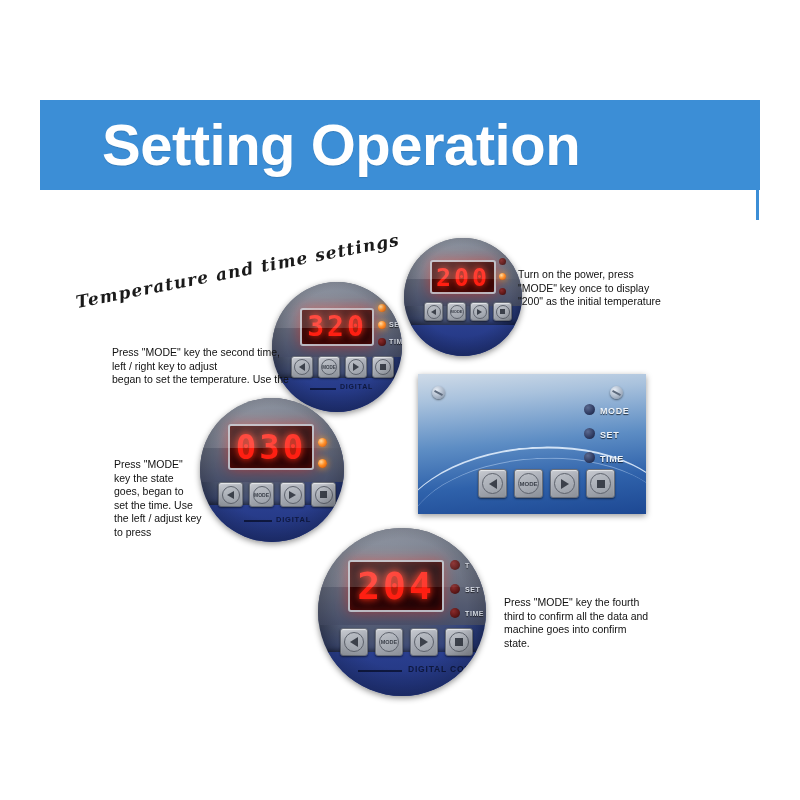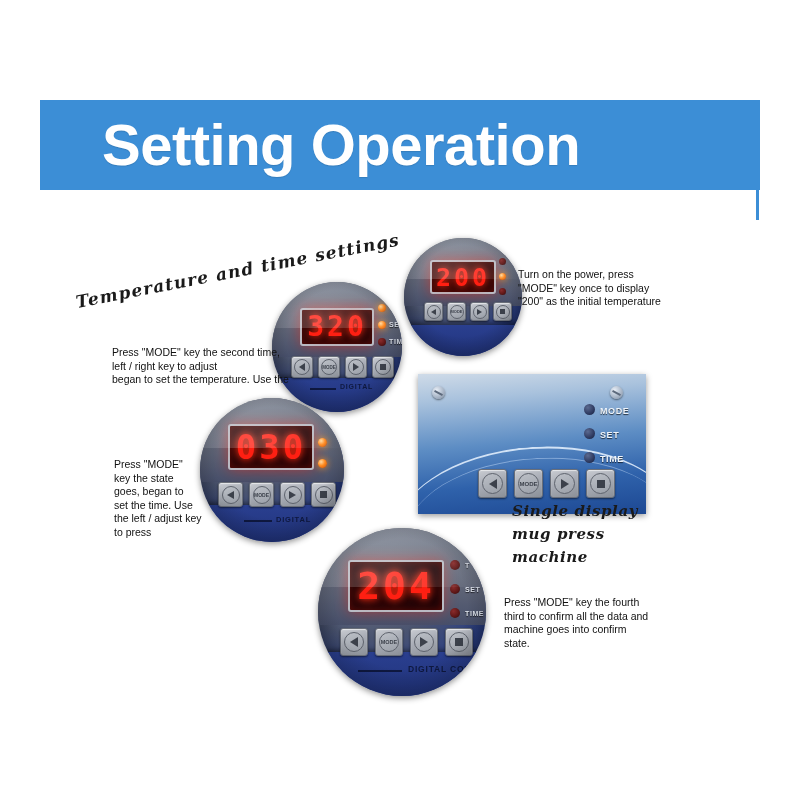--- a/index.html
+++ b/index.html
@@ -372,21 +372,20 @@
         </div>
       </div>
       <div class="kbtn" style="width:27px;height:27px;">
         <div class="ring" style="width:19px;height:19px;">
           <div class="gl-sq" style="width:8px;height:8px;"></div>
         </div>
       </div>
     </div>
   </div>
 
-  <div class="script" id="mug-caption">Single display mug press machine</div>
 
   <div class="disc" id="disc-204" style="left:318px;top:528px;width:168px;height:168px;">
     <div class="plate-top"></div>
     <div class="plate-bot"></div>
 
     <div class="seg-window" style="left:30px;top:32px;width:92px;height:48px;">
       <span class="seg-digits" style="font-size:38px;">204</span>
     </div>
 
     <div class="led dim" style="left:132px;top:32px;width:10px;height:10px;"></div>

